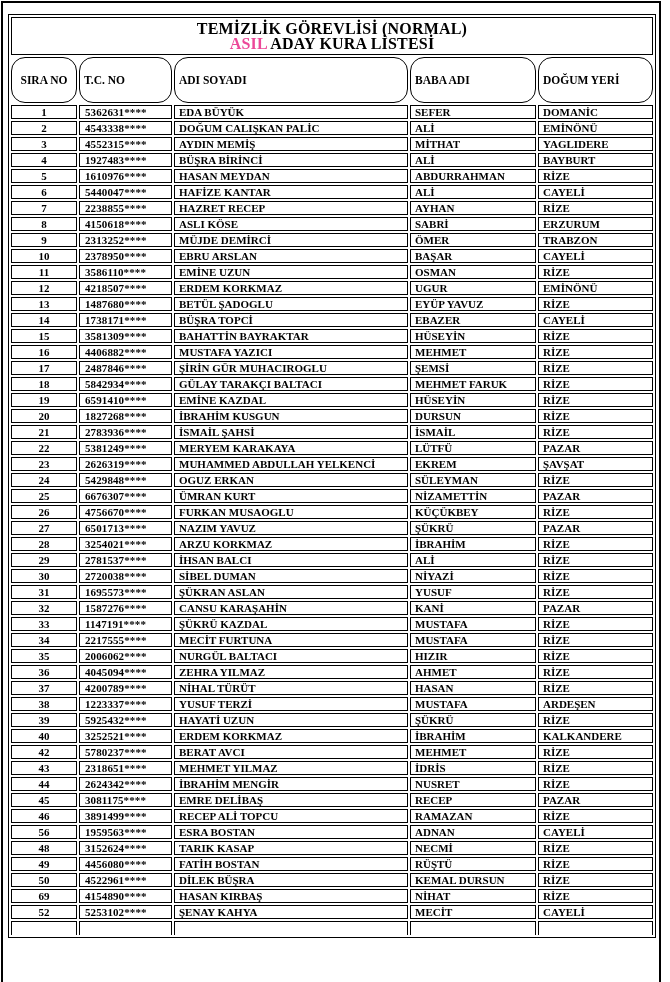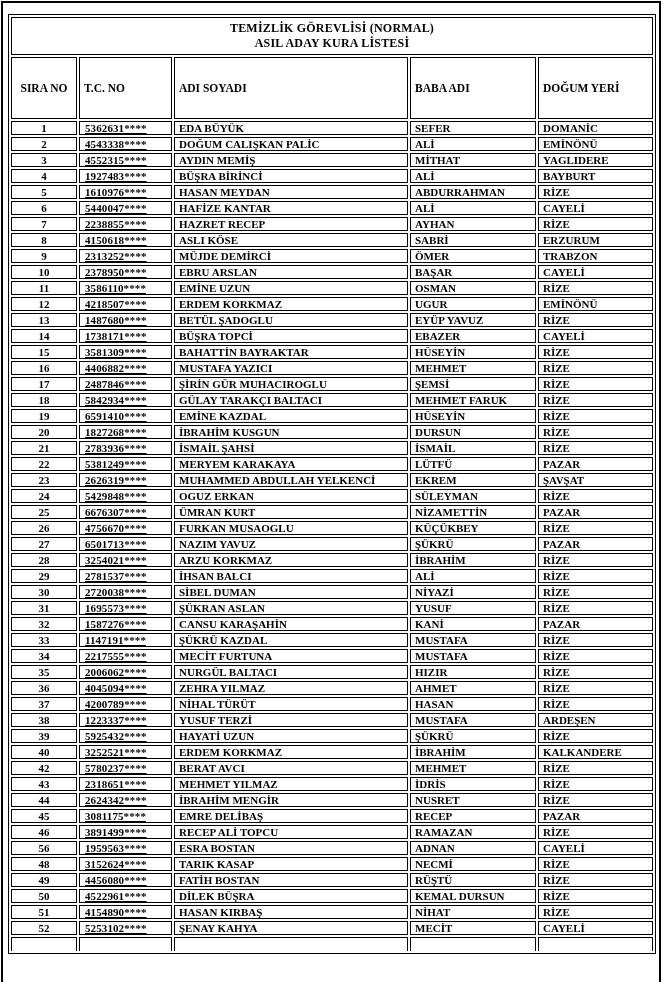--- a/index.html
+++ b/index.html
@@ -34,60 +34,61 @@
     box-sizing: border-box;
     border: 1px solid #000;
     overflow: hidden;
     white-space: nowrap;
     vertical-align: middle;
     font-weight: bold;
   }
   .title-cell {
     height: 38px;
     text-align: center;
-    font-size: 12px;
+    font-size: 16px;
     line-height: 15px;
     letter-spacing: 0.2px;
   }
   .title-line2 .hl {  }
   .head-row th {
-    height: 62px;
+    height: 46px;
     font-size: 11.5px;
     text-align: left;
     padding: 0 2px 0 4px;
+    border-radius: 14px;
   }
   .head-row th.c-sira { text-align: center; padding: 0; }
   tbody td {
     height: 12.6px;
     line-height: 12px;
     font-size: 11px;
     padding: 0 2px 0 4px;
     text-align: left;
   }
   tbody td.c-sira { text-align: center; padding: 0; font-size: 11px; }
-  tbody td.c-tc { padding-left: 5px; letter-spacing: 0.1px; text-decoration: underline; }
+  tbody td.c-tc { padding-left: 5px; letter-spacing: 0.1px; }
   tbody tr.stub-row td { height: 14px; border-bottom: none; }
 </style>
 </head>
 <body>
 
 <div class="outer-frame">
   <table class="roster">
     <colgroup>
       <col style="width:66px">
       <col style="width:93px">
       <col style="width:234px">
       <col style="width:126px">
       <col style="width:115px">
     </colgroup>
     <thead>
       <tr>
         <th class="title-cell" colspan="5">
           <div class="title-line1">TEMİZLİK GÖREVLİSİ (NORMAL)</div>
-          <div class="title-line2"><span class="hl" id="title-hl" style="color: #000000;">ASIL</span><span> ADAY KURA LİSTESİ</span></div>
+          <div class="title-line2"><span class="hl" id="title-hl" style="color: #ec4899;">ASIL</span><span> ADAY KURA LİSTESİ</span></div>
         </th>
       </tr>
       <tr class="head-row">
         <th class="c-sira">SIRA NO</th>
         <th class="c-tc">T.C. NO</th>
         <th class="c-name">ADI SOYADI</th>
         <th class="c-baba">BABA ADI</th>
         <th class="c-yer">DOĞUM YERİ</th>
       </tr>
     </thead>
@@ -429,21 +430,21 @@
           <td class="c-yer">RİZE</td>
         </tr>
         <tr>
           <td class="c-sira">50</td>
           <td class="c-tc">4522961****</td>
           <td class="c-name">DİLEK BÜŞRA</td>
           <td class="c-baba">KEMAL DURSUN</td>
           <td class="c-yer">RİZE</td>
         </tr>
         <tr>
-          <td class="c-sira">51</td>
+          <td class="c-sira">69</td>
           <td class="c-tc">4154890****</td>
           <td class="c-name">HASAN KIRBAŞ</td>
           <td class="c-baba">NİHAT</td>
           <td class="c-yer">RİZE</td>
         </tr>
         <tr>
           <td class="c-sira">52</td>
           <td class="c-tc">5253102****</td>
           <td class="c-name">ŞENAY KAHYA</td>
           <td class="c-baba">MECİT</td>

